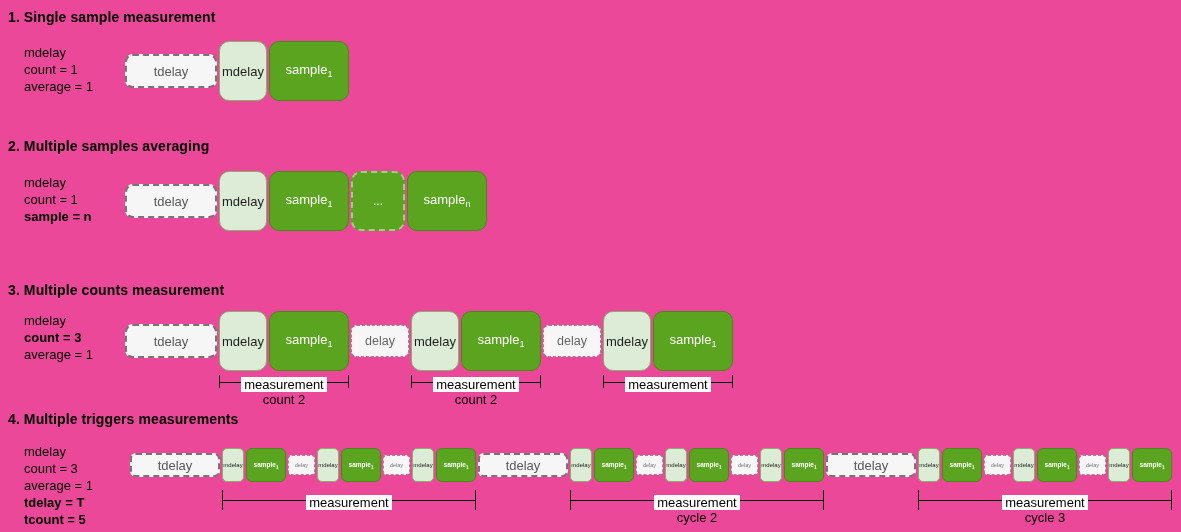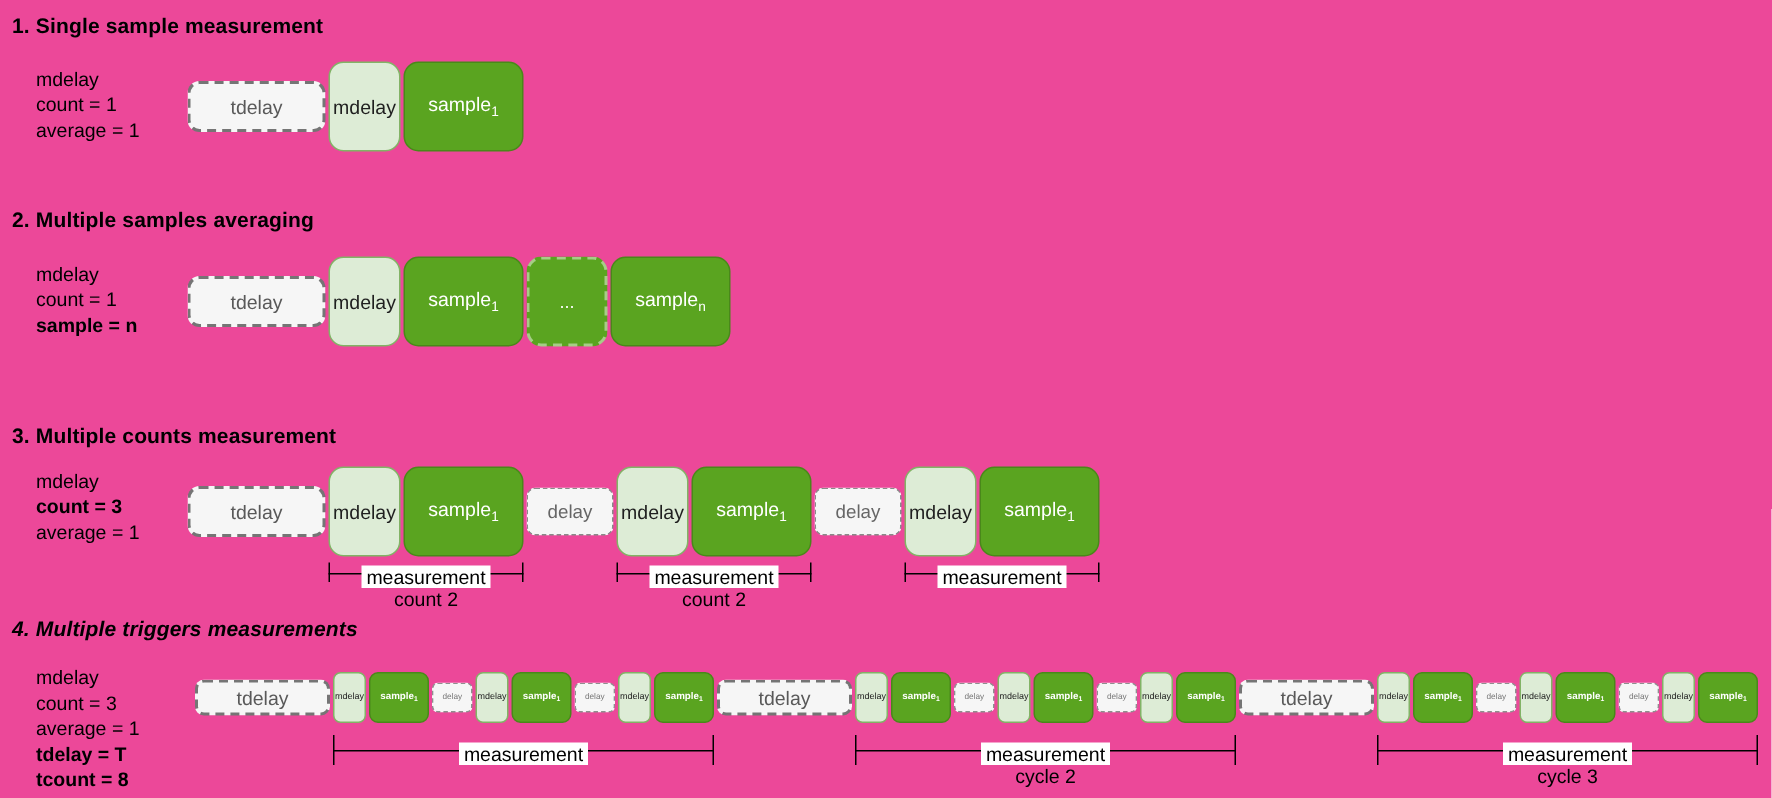--- a/index.html
+++ b/index.html
@@ -190,27 +190,27 @@
       <div class="bracket" style="left: 411px; top: 375px; width: 130px; height: 13px;">
         <div class="bline"></div>
         <div class="blabels" style="top: 2.5px;"><span class="bl1">measurement</span><div class="bl2">count 2</div></div>
       </div>
       <div class="bracket" style="left: 603px; top: 375px; width: 130px; height: 13px;">
         <div class="bline"></div>
         <div class="blabels" style="top: 2.5px;"><span class="bl1">measurement</span></div>
       </div>
     </div>
     <div class="section">
-      <div class="heading" style="top: 411px; font-style: italic;">4. Multiple triggers measurements</div>
+      <div class="heading" style="top: 411px;">4. Multiple triggers measurements</div>
       <div class="params" style="top: 443px;">
         <div class="pline">mdelay</div>
         <div class="pline">count = 3</div>
         <div class="pline">average = 1</div>
         <div class="pline bold">tdelay = T</div>
-        <div class="pline bold">tcount = 8</div>
+        <div class="pline bold">tcount = 5</div>
       </div>
       <div class="row small" style="left: 130px; top: 448px;">
         <div class="seg small tdelay" style="width: 90px; height: 24px;">
           <span class="lbl">tdelay</span>
         </div>
         <div class="seg small mdelay" style="width: 22px; height: 34px;">
           <span class="lbl">mdelay</span>
         </div>
         <div class="seg small sample" style="width: 40px; height: 34px;">
           <span class="lbl">sample<span class="sub">1</span></span>

